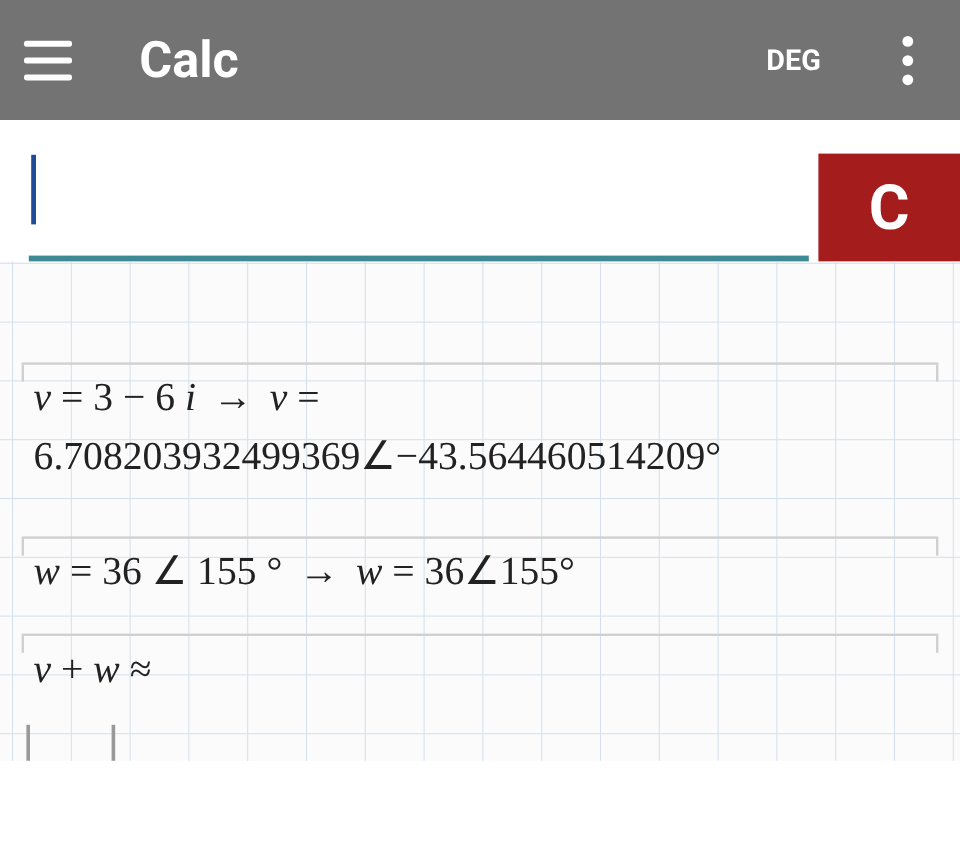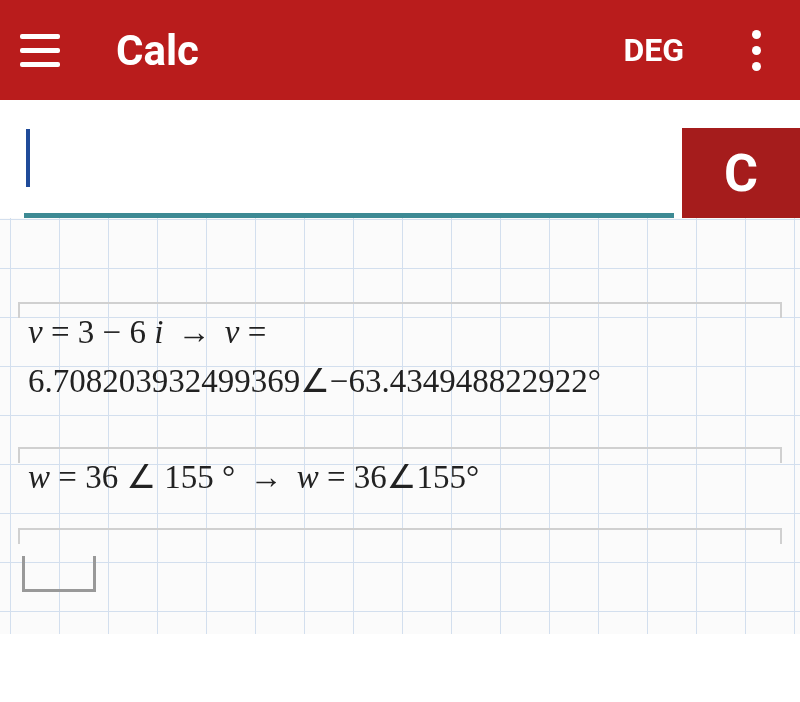--- a/index.html
+++ b/index.html
@@ -4,21 +4,21 @@
   <style>
     * { margin: 0; padding: 0; box-sizing: border-box; }
     body {
       width: 800px;
       height: 702px;
       font-family: -apple-system, BlinkMacSystemFont, 'Segoe UI', Roboto, Arial, sans-serif;
       background: #fff;
       overflow: hidden;
     }
     .header {
-      background: #b91c1c;
+      background: #737373;
       height: 100px;
       display: flex;
       align-items: center;
       padding: 0 20px;
       color: #fff;
     }
     .menu-icon {
       width: 48px;
       height: 48px;
       display: flex;
@@ -34,21 +34,21 @@
       background: #fff;
       border-radius: 2px;
     }
     .app-title {
       font-size: 42px;
       font-weight: 700;
       margin-left: 48px;
     }
     .header-spacer { flex: 1; }
     .mode-label {
-      font-size: 32px;
+      font-size: 24px;
       font-weight: 700;
       margin-right: 36px;
       cursor: pointer;
     }
     .more-icon {
       width: 48px;
       height: 48px;
       display: flex;
       flex-direction: column;
       justify-content: center;
@@ -182,36 +182,42 @@
     <div class="expr-row">
       <span class="italic">v</span>
       <span class="op"> = </span>
       <span>3 − 6</span>
       <span> </span><span class="italic">i</span>
       <span class="arrow"> → </span>
       <span class="italic">v</span>
       <span class="op"> =</span>
     </div>
     <div class="expr-row">
-      <span>6.708203932499369</span><span class="angle">∠</span><span>−63.434948822922°</span>
+      <span>6.708203932499369</span><span class="angle">∠</span><span>−43.564460514209°</span>
     </div>
   </div>
 
   <div class="expr-block block2">
     <div class="expr-row">
       <span class="italic">w</span>
       <span class="op"> = </span>
       <span>36</span>
       <span class="angle"> ∠ </span>
       <span>155 °</span>
       <span class="arrow"> → </span>
       <span class="italic">w</span>
       <span class="op"> = </span>
       <span>36</span><span class="angle">∠</span><span>155°</span>
     </div>
   </div>
 
   <div class="expr-block block3">
+    <div class="expr-row">
+      <span class="italic">v</span>
+      <span class="op"> </span><span>+</span><span class="op"> </span>
+      <span class="italic">w</span>
+      <span class="op">  </span><span>≈</span>
+    </div>
   </div>
 
   <div class="empty-bracket"></div>
 
 </div>
 
 </body></html>

